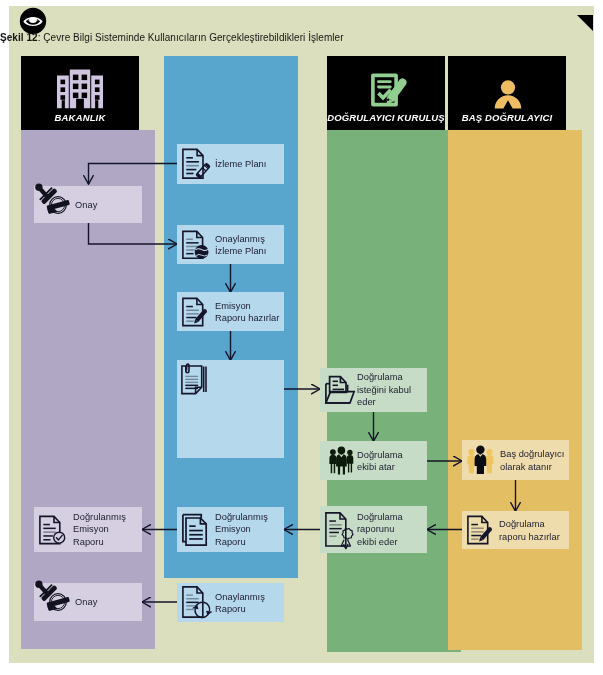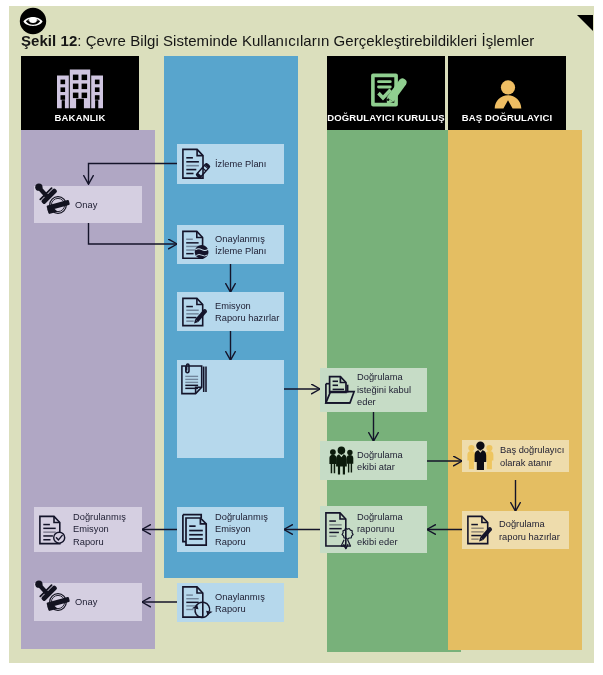--- a/index.html
+++ b/index.html
@@ -1,25 +1,25 @@
 <!DOCTYPE html>
 <html><head>
 <meta charset="utf-8">
 <title>Sekil 12</title>
 <style>
   html,body{margin:0;padding:0;background:#ffffff;}
   body{width:603px;height:675px;overflow:hidden;font-family:"Liberation Sans",sans-serif;-webkit-font-smoothing:antialiased;}
   #root{position:relative;width:603px;height:675px;}
   .page{position:absolute;left:9px;top:6px;width:585px;height:657px;background:#dbdfbd;}
   .eyewrap{position:absolute;left:19px;top:7px;width:28px;height:28px;}
-  .caption{position:absolute;left:21px;top:32px;font-size:15px;color:#151515;white-space:nowrap;letter-spacing:0.05px;}
+  .caption{position:absolute;left:0;top:32px;font-size:10px;color:#151515;white-space:nowrap;letter-spacing:0.05px;}
   .caption .pfx{font-weight:bold;}
   .fold{position:absolute;left:577px;top:15px;width:0;height:0;border-left:16px solid transparent;border-top:16px solid #000;}
 
-  .col{position:absolute;top:56px;width:118px;}
+  .col{position:absolute;top:56px;width:118px;font-style:italic;}
   .hdr{position:relative;height:74px;background:#000;}
   .hdr .ico{position:absolute;left:50%;top:9px;transform:translateX(-50%);}
   .hdr .lbl{position:absolute;left:0;right:0;bottom:7px;text-align:center;color:#ffffff;font-size:9.5px;font-weight:bold;letter-spacing:0.15px;}
   .colbody{position:relative;width:134px;}
 
   .node{position:absolute;display:flex;align-items:center;box-sizing:border-box;}
   .node .ic{flex:0 0 auto;display:block;}
   .node .txt{font-size:9.3px;color:#1c1c30;line-height:1.345;letter-spacing:0.02px;}
   svg{display:block;overflow:visible;}
   .conn{position:absolute;left:0;top:0;width:603px;height:675px;pointer-events:none;}
@@ -298,21 +298,21 @@
   <path d="M12.4 7.4 c3.5 0 5.4 1.9 5.4 5.0 v7.5 h-1.8 v8.2 h-2.2 v-8.2 h-2.7 v8.2 h-2.2 v-8.2 h-1.8 v-7.5 c0 -3.1 1.8 -5.0 5.3 -5.0 z"></path>
  </g>
  <path d="M10.2 7.9 l2.2 2.9 l2.2 -2.9 l-0.2 -0.7 l-2.0 1.2 l-2.0 -1.2 z" fill="#c6dcc6"></path>
 </svg>
         </span>
         <span class="txt" style="position: absolute; left: 37px; top: 50%; transform: translateY(calc(-50% + 0px));">
           <span style="display:block">Doğrulama</span>
           <span style="display:block">ekibi atar</span>
         </span>
       </div>
-      <div class="node" style="left: 462px; top: 440px; width: 107px; height: 32px; background: rgb(238, 220, 172);">
+      <div class="node" style="left: 462px; top: 440px; width: 107px; height: 40px; background: rgb(238, 220, 172);">
         <span class="ic" style="position: absolute; left: 6px; top: 50%; transform: translateY(calc(-50% + 0px));">
           <svg width="25" height="29" viewBox="0 0 25 29">
  <g fill="#eec55f">
   <circle cx="3.4" cy="6.6" r="3.1"></circle>
   <path d="M3.4 9.4 c2.6 0 4.0 1.5 4.0 3.9 v5.8 h-1.5 v8.6 h-5.0 v-8.6 h-1.5 v-5.8 c0 -2.4 1.4 -3.9 4.0 -3.9 z"></path>
   <circle cx="21.4" cy="6.6" r="3.1"></circle>
   <path d="M21.4 9.4 c2.6 0 4.0 1.5 4.0 3.9 v5.8 h-1.5 v8.6 h-5.0 v-8.6 h-1.5 v-5.8 c0 -2.4 1.4 -3.9 4.0 -3.9 z"></path>
  </g>
  <g fill="#0c0c14">
   <circle cx="12.4" cy="4.3" r="4.2"></circle>

